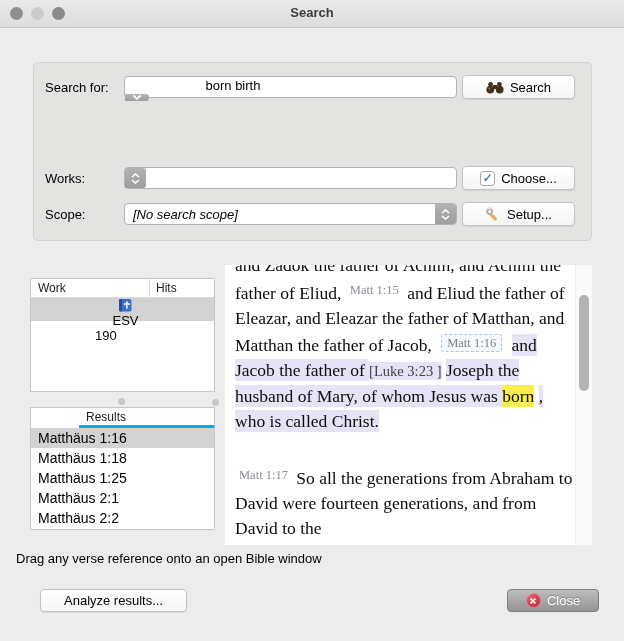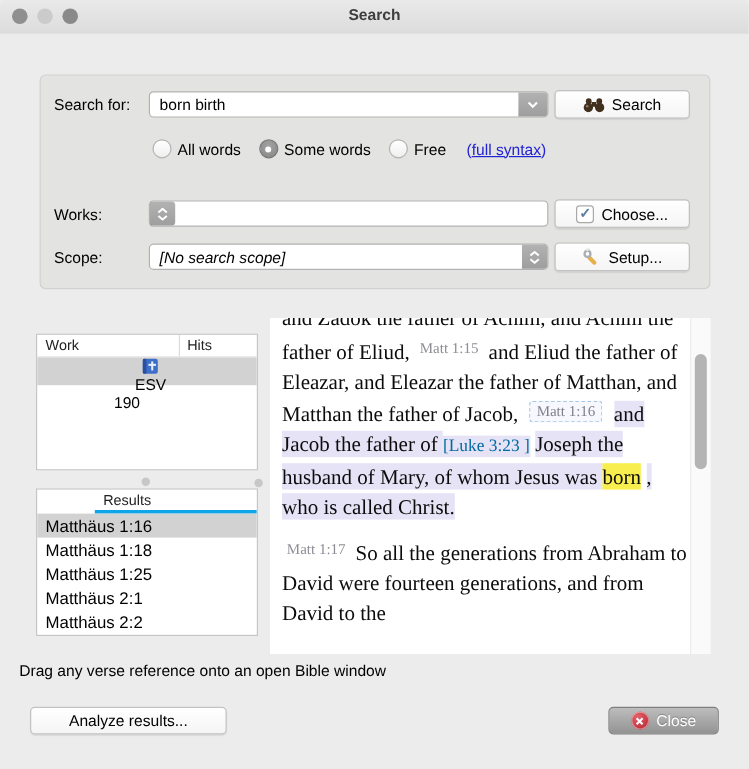--- a/index.html
+++ b/index.html
@@ -66,36 +66,36 @@
     display:flex;align-items:center;padding-left:7px;margin-left:48px;}
   .rl-item{height:20px;font-size:14px;display:flex;align-items:center;padding-left:7px;}
   .rl-item.sel{background:#d2d2d2;}
 
   
   .text-pane{position:absolute;left:225px;top:265px;width:367px;height:280px;
     background:#fff;overflow:hidden;}
   .verses{position:absolute;left:10px;top:-12px;width:338px;
     font-family:"Liberation Serif","DejaVu Serif",serif;font-size:17.5px;line-height:25px;color:#0c0c0c;}
   .verses p{margin:0;}
-  .verses p + p{margin-top:11px;}
+  .verses p + p{margin-top:29px;}
   .seg-body{}
   .hl{background:#e6e3f6;padding-top:1px;padding-bottom:1px;}
   .seg-ref{font-size:12.5px;color:#8d8d95;vertical-align:5px;margin:0 4px;}
   .seg-refsel{font-size:12.5px;color:#80808c;vertical-align:4px;margin:0 5px;
     background:#f6f8fe;border:1px dashed #a6c6e8;border-radius:3px;padding:1px 5px;}
-  .seg-xref{color:#0369a1;font-size:14.5px;}
+  .seg-xref{color:#404040;font-size:14.5px;}
   .seg-hit{background:#f8ee4e;}
   .scroll-track{position:absolute;right:0;top:0;width:17px;height:280px;
     background:#fafafa;border-left:1px solid #ececec;box-sizing:border-box;}
   .scroll-thumb{position:absolute;right:3px;top:30px;width:10px;height:96px;
     background:#b4b4b4;border-radius:5px;}
 
   
   .hint{position:absolute;left:16px;top:551px;font-size:13px;color:#000;}
-  .analyze-btn{left:25px;top:589px;width:164px;height:23px;}
+  .analyze-btn{left:40px;top:589px;width:147px;height:23px;}
   .close-btn{position:absolute;left:507px;top:589px;width:92px;height:23px;
     background:linear-gradient(#bdbdbd,#939393);border:1px solid #7f7f7f;border-radius:4px;
     color:#fff;font-size:13px;display:flex;align-items:center;justify-content:center;gap:6px;
     box-sizing:border-box;text-shadow:0 -1px 0 rgba(0,0,0,0.25);}
   .close-badge{width:15px;height:15px;border-radius:50%;
     background:radial-gradient(circle at 35% 30%,#e2636b,#b01e2a);
     box-shadow:inset 0 0 0 1px rgba(255,255,255,0.4);
     display:flex;align-items:center;justify-content:center;}
   .checkbox-icon{width:15px;height:15px;background:#fff;border:1px solid #a9a9a9;border-radius:3px;
     display:flex;align-items:center;justify-content:center;box-sizing:border-box;
@@ -111,57 +111,40 @@
       <span class="light l1"></span>
       <span class="light l2"></span>
       <span class="light l3"></span>
     </div>
     <div class="win-title">Search</div>
   </div>
 
   <div class="panel">
 
     <span class="flabel" style="left:11px;top:17px;">Search for:</span>
-    <div class="field" style="left:90px;top:13px;width:333px;">
+    <div class="field" style="left:90px;top:13px;width:333px;flex-direction:column;">
       <input class="ftext" value="born birth" style="">
       <span class="arrow-seg">
         <svg width="10" height="7">
           <polyline points="1.5,1.5 5,5 8.5,1.5" stroke="#ffffff" stroke-width="1.8" fill="none"></polyline>
         </svg>
       </span>
     </div>
     <div class="btn" style="left:428px;top:12px;width:113px;height:24px;">
       <svg width="18" height="13" viewBox="0 0 18 13">
         <circle cx="4.6" cy="3.3" r="2.4" fill="#42301f"></circle>
         <circle cx="13.4" cy="3.3" r="2.4" fill="#42301f"></circle>
         <rect x="7" y="4" width="4" height="4" fill="#42301f"></rect>
         <circle cx="4.3" cy="8.6" r="3.9" fill="#42301f"></circle>
         <circle cx="13.7" cy="8.6" r="3.9" fill="#42301f"></circle>
         <circle cx="3.3" cy="7.5" r="1.1" fill="#8a7663"></circle>
       </svg>
       <span>Search</span>
     </div>
 
-    <div class="radio-row">
-      <span class="radio-item">
-        <span class="radio"></span>
-        <span class="radio-label">All words</span>
-      </span>
-      <span class="radio-item">
-        <span class="radio sel">
-            <span class="dot"></span>
-          </span>
-        <span class="radio-label">Some words</span>
-      </span>
-      <span class="radio-item">
-        <span class="radio"></span>
-        <span class="radio-label">Free</span>
-      </span>
-      <span class="syntax"><span>(</span><span class="lnk">full syntax</span><span>)</span></span>
-    </div>
 
     <span class="flabel" style="left:11px;top:108px;">Works:</span>
     <div class="field" style="left:90px;top:104px;width:333px;">
       <span class="stepper-seg">
         <svg width="9" height="5">
             <polyline points="1,4 4.5,1 8,4" stroke="#ffffff" stroke-width="1.6" fill="none"></polyline>
           </svg>
         <svg width="9" height="5">
             <polyline points="1,1 4.5,4 8,1" stroke="#ffffff" stroke-width="1.6" fill="none"></polyline>
           </svg>

